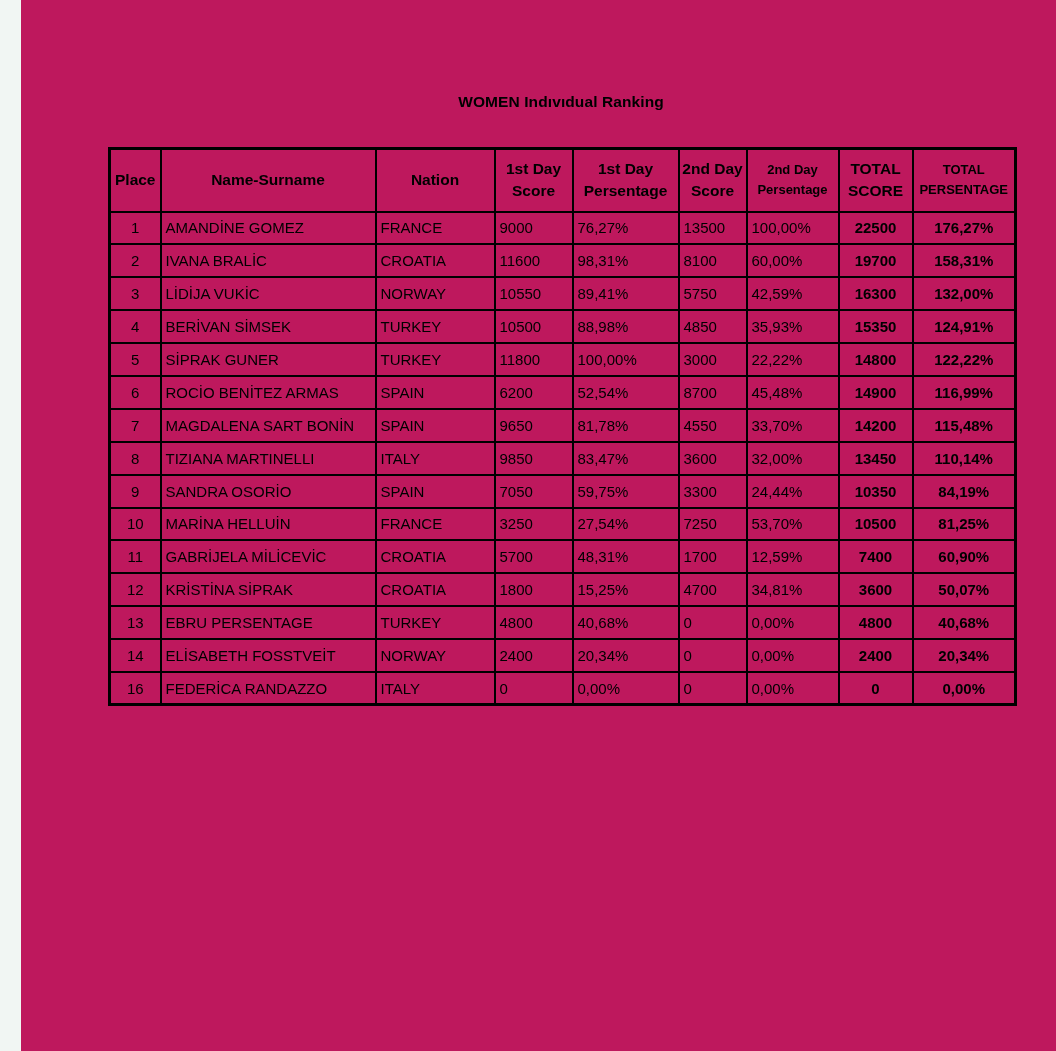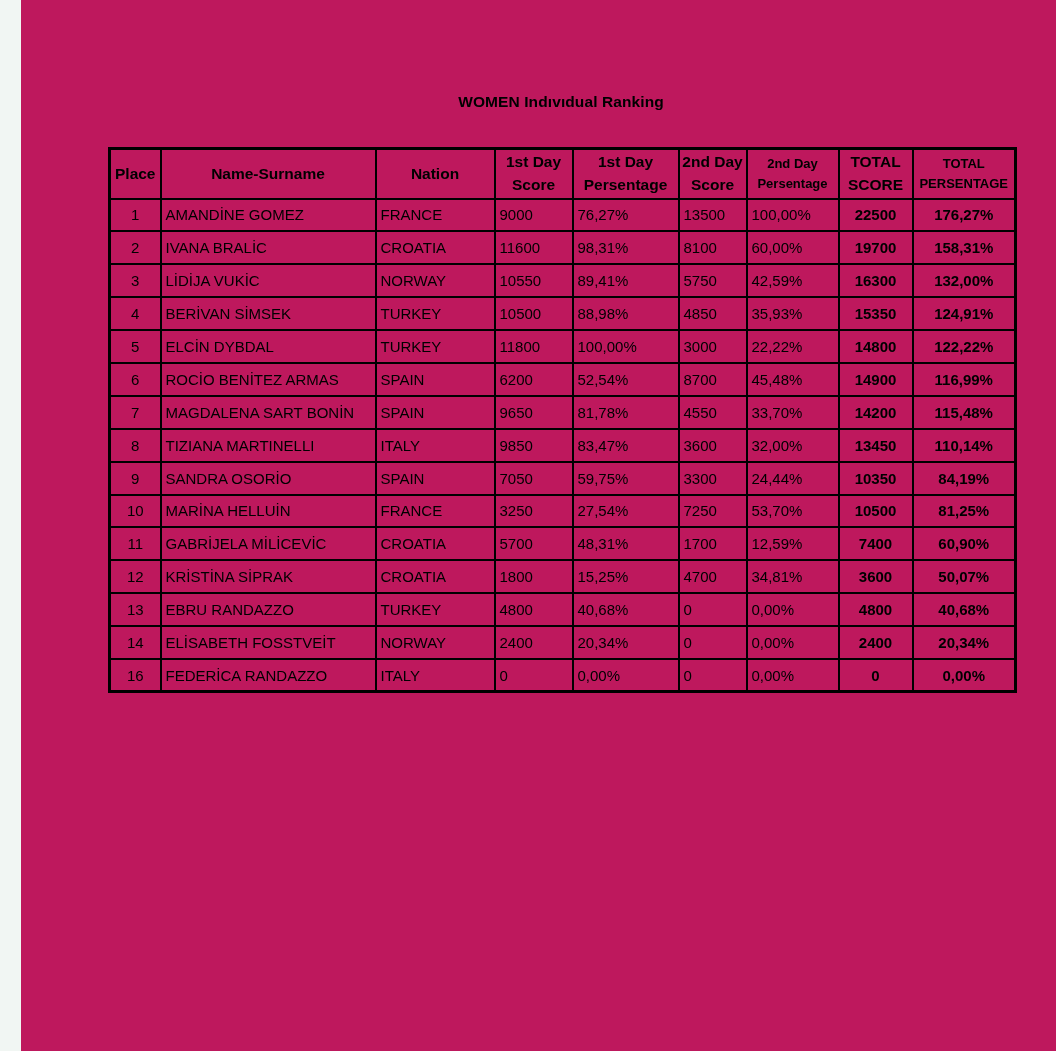--- a/index.html
+++ b/index.html
@@ -45,21 +45,21 @@
     border: 3px solid #000;
   }
   table.ranking th,
   table.ranking td {
     border: 2px solid #000;
     overflow: hidden;
     white-space: nowrap;
     vertical-align: middle;
     padding: 0;
   }
-  table.ranking thead tr { height: 50px; }
+  table.ranking thead tr { height: 63px; }
   table.ranking tbody tr { height: 32.9px; }
   table.ranking th {
     font-size: 15.5px;
     font-weight: bold;
     text-align: center;
     line-height: 1.45;
   }
   
   table.ranking th:nth-child(7),
   table.ranking th:nth-child(9) { font-size: 13px; line-height: 1.55; }
@@ -176,21 +176,21 @@
           <td>TURKEY</td>
           <td>10500</td>
           <td>88,98%</td>
           <td>4850</td>
           <td>35,93%</td>
           <td>15350</td>
           <td>124,91%</td>
         </tr>
         <tr>
           <td>5</td>
-          <td>ELCİN DYBDAL</td>
+          <td>SİPRAK GUNER</td>
           <td>TURKEY</td>
           <td>11800</td>
           <td>100,00%</td>
           <td>3000</td>
           <td>22,22%</td>
           <td>14800</td>
           <td>122,22%</td>
         </tr>
         <tr>
           <td>6</td>
@@ -264,21 +264,21 @@
           <td>CROATIA</td>
           <td>1800</td>
           <td>15,25%</td>
           <td>4700</td>
           <td>34,81%</td>
           <td>3600</td>
           <td>50,07%</td>
         </tr>
         <tr>
           <td>13</td>
-          <td>EBRU RANDAZZO</td>
+          <td>EBRU PERSENTAGE</td>
           <td>TURKEY</td>
           <td>4800</td>
           <td>40,68%</td>
           <td>0</td>
           <td>0,00%</td>
           <td>4800</td>
           <td>40,68%</td>
         </tr>
         <tr>
           <td>14</td>

